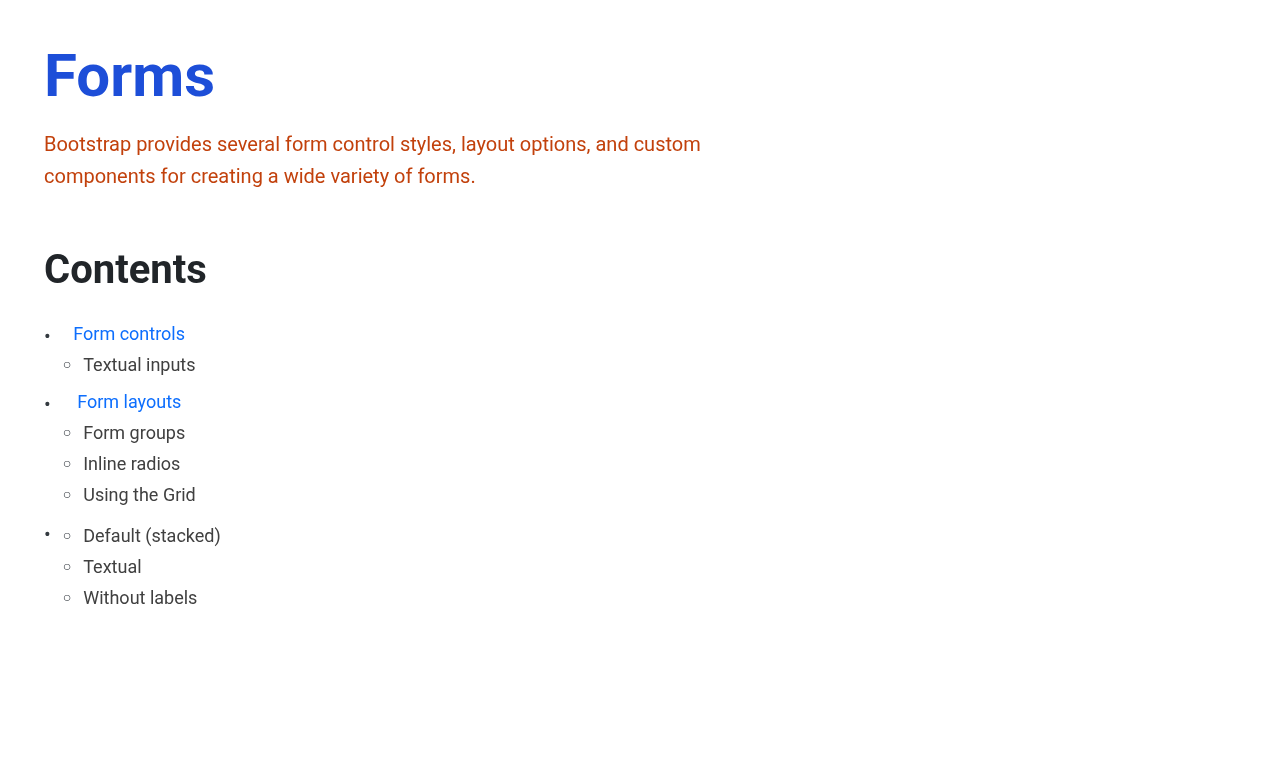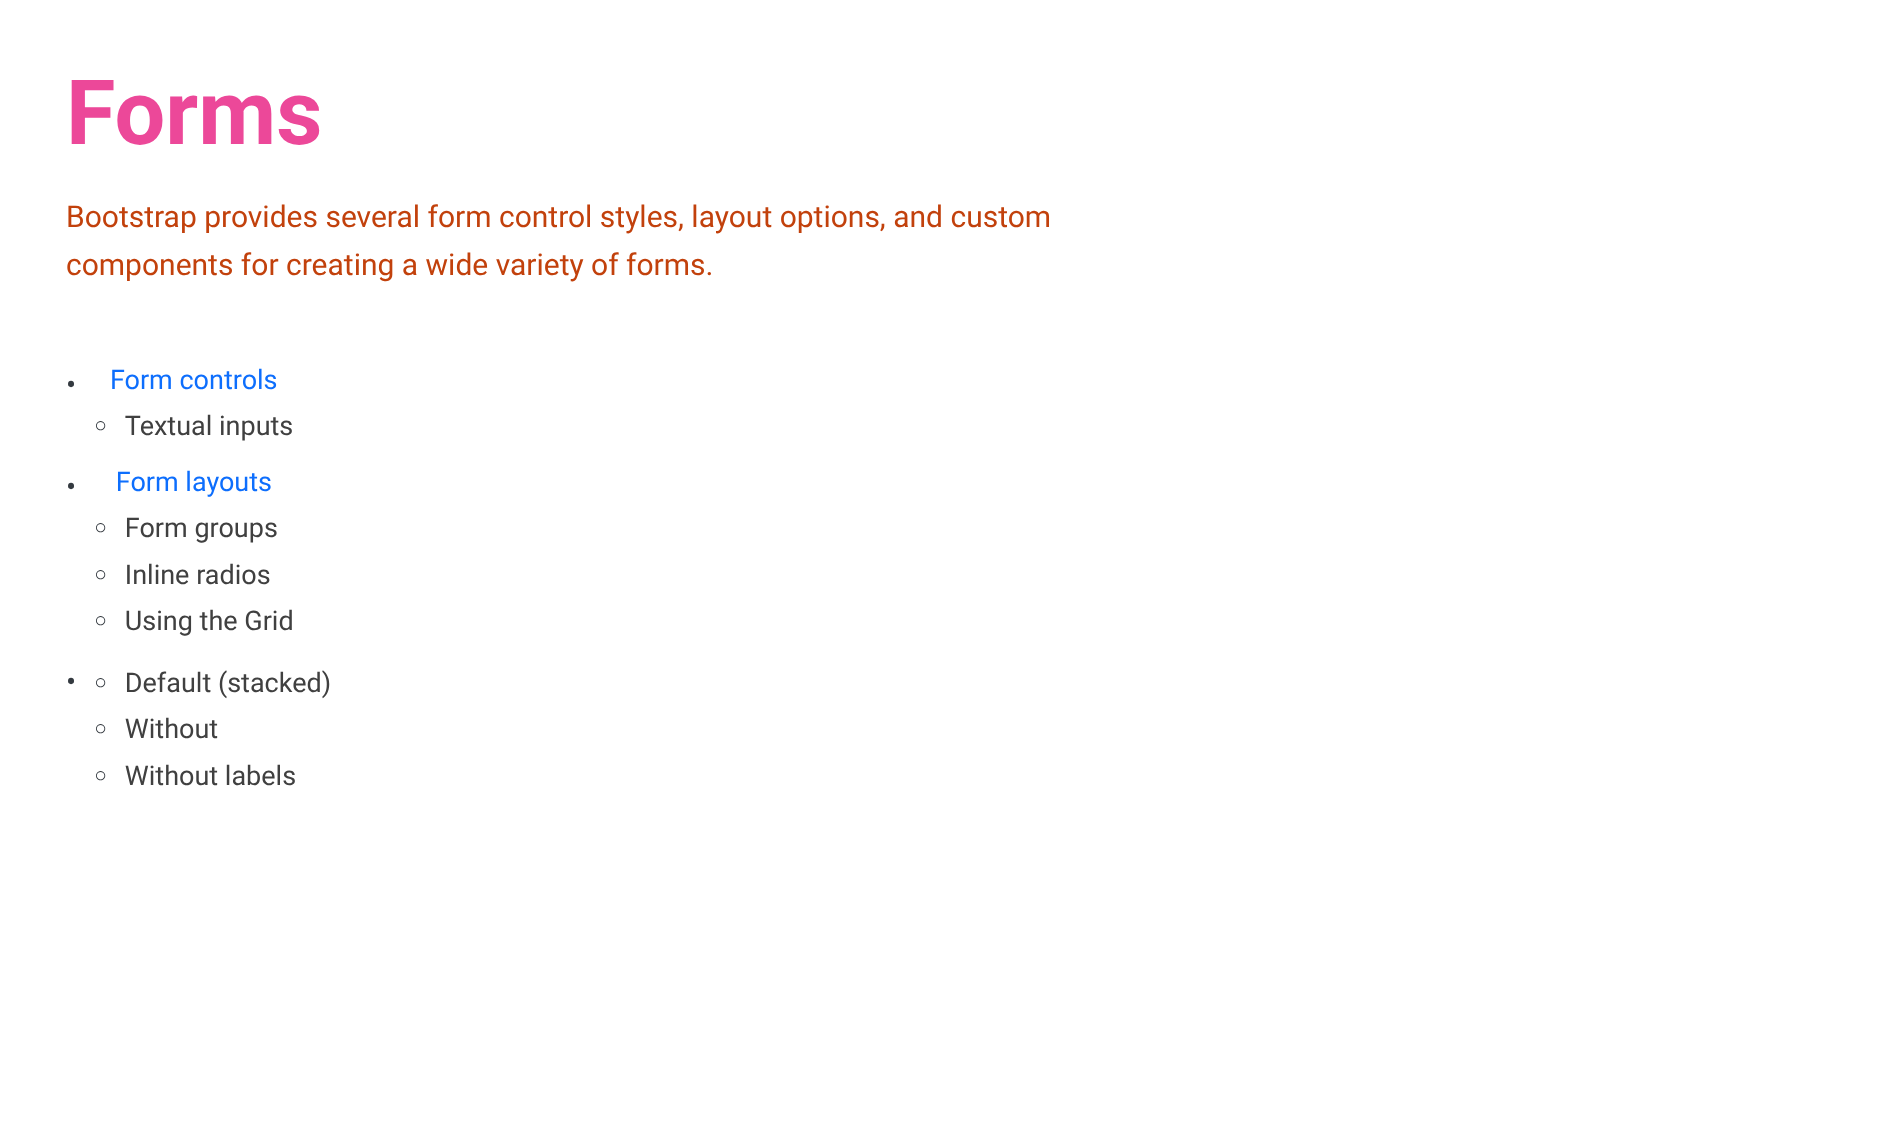--- a/index.html
+++ b/index.html
@@ -17,21 +17,21 @@
     }
 
     .page-container {
       max-width: 1264px;
       padding: 40px 44px;
     }
 
     .page-title {
       font-size: 60px;
       font-weight: 700;
-      color: #ec4899;
+      color: #1d4ed8;
       margin-bottom: 16px;
       line-height: 1.2;
     }
 
     .page-description {
       font-size: 20px;
       color: #c2410c;
       margin-bottom: 48px;
       line-height: 1.6;
       max-width: 760px;
@@ -109,20 +109,21 @@
   </style>
 </head>
 <body>
 
 <div class="page-container">
 
   <h1 class="page-title">Forms</h1>
 
   <p class="page-description">Bootstrap provides several form control styles, layout options, and custom components for creating a wide variety of forms.</p>
 
+  <h2 class="contents-title">Contents</h2>
 
   <ul class="contents-list" id="contents-list-root">
   <li>
         <span class="bullet-filled">•</span>
         <div class="list-item-wrapper">
           <a class="top-level-link" href="#form-controls">Form controls</a>
           <ul class="sub-list">
             <li>
               <span class="bullet-open">○</span>
               <a class="sub-link" href="#textual-inputs">Textual inputs</a>
@@ -153,21 +154,21 @@
       <li>
         <span class="bullet-filled">•</span>
         <div class="list-item-wrapper">
           <ul class="sub-list">
             <li>
               <span class="bullet-open">○</span>
               <a class="sub-link" href="#default-stacked">Default (stacked)</a>
             </li>
             <li>
               <span class="bullet-open">○</span>
-              <a class="sub-link" href="#inline">Without</a>
+              <a class="sub-link" href="#inline">Textual</a>
             </li>
             <li>
               <span class="bullet-open">○</span>
               <a class="sub-link" href="#without-labels">Without labels</a>
             </li>
           </ul>
         </div>
       </li>
     </ul>
 

